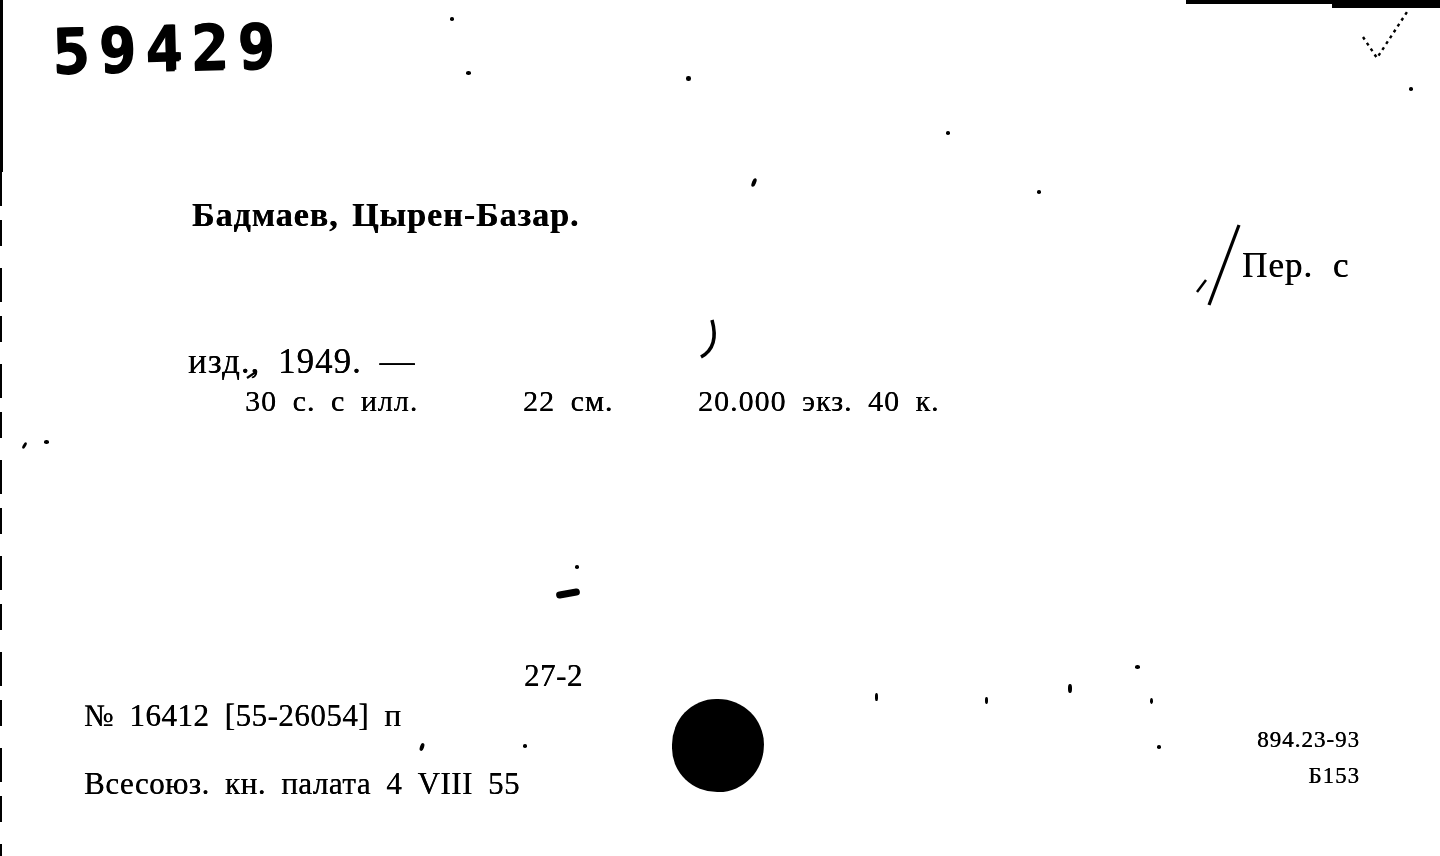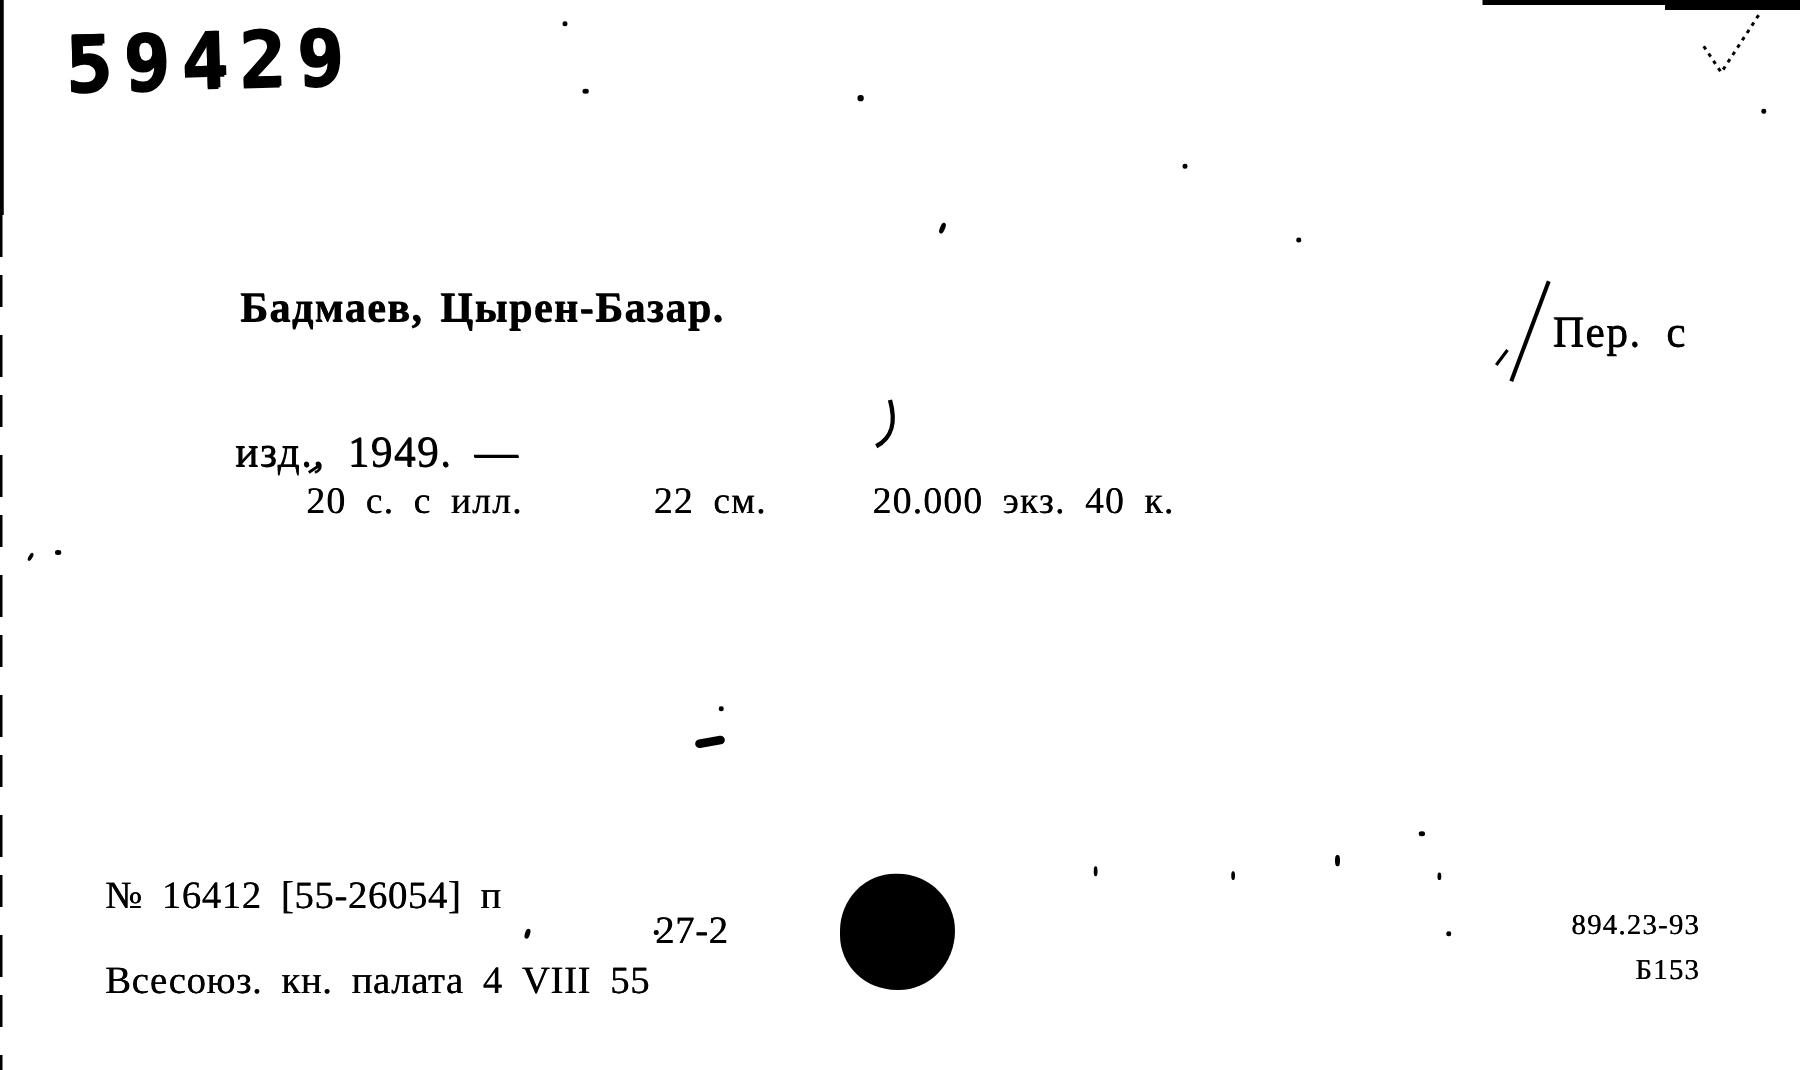--- a/index.html
+++ b/index.html
@@ -23,35 +23,35 @@
     transform: rotate(-1.5deg);
     text-shadow: 1.5px 0 0 #000, 0 1.5px 0 #000;
   }
 
   
   .print { text-shadow: 0.35px 0.35px 0 #000; }
 
   .heading {
     left: 192px; top: 196px;
     font-size: 34px; font-weight: bold;
-    letter-spacing: 1px; word-spacing: 4px; margin-top: 32px;
+    letter-spacing: 1px; word-spacing: 4px;
   }
   .desc-line1a { left: 230px; top: 246px; font-size: 35px; word-spacing: 26px; letter-spacing: 1px; }
   .desc-line1b { left: 1242px; top: 246px; font-size: 35px; word-spacing: 10px; letter-spacing: 1px; }
   .desc-line2  { left: 188px; top: 294px; font-size: 35px; word-spacing: 19px; letter-spacing: 1px; }
   .desc-line3  { left: 188px; top: 342px; font-size: 35px; word-spacing: 8px;  letter-spacing: 1px; }
 
   .collation { top: 384px; font-size: 30px; letter-spacing: 1px; word-spacing: 7px; }
   .coll-pages { left: 245px; }
   .coll-size  { left: 523px; }
   .coll-run   { left: 698px; }
 
   .footer-left { font-size: 31px; letter-spacing: 0.5px; word-spacing: 7px; }
   .fl-row1a { left: 84px;  top: 698px; }
-  .fl-row1b { left: 524px; top: 726px; }
+  .fl-row1b { left: 524px; top: 658px; }
   .fl-row2  { left: 84px;  top: 732px; }
   .fl-row3  { left: 84px;  top: 766px; }
 
   .footer-right { font-size: 23px; letter-spacing: 1px; text-align: right; }
   .fr-row1 { right: 80px; top: 727px; }
   .fr-row2 { right: 80px; top: 763px; }
 
   
   .hole-punch {
     left: 672px; top: 699px;
@@ -85,21 +85,21 @@
   <div class="abs edge-top-bar"></div>
   <div class="abs edge-top-bar2"></div>
 
   <div class="abs accession">59429</div>
 
   <div class="abs print heading">Бадмаев, Цырен-Базар.</div>
 
   <div class="abs print desc-line1b">Пер. с</div>
   <div class="abs print desc-line3">изд., 1949. —</div>
 
-  <div class="abs print collation coll-pages">20 с. с илл.</div>
+  <div class="abs print collation coll-pages">30 с. с илл.</div>
   <div class="abs print collation coll-size">22 см.</div>
   <div class="abs print collation coll-run">20.000 экз. 40 к.</div>
 
   <div class="abs print footer-left fl-row1a">№ 16412 [55-26054] п</div>
   <div class="abs print footer-left fl-row1b">27-2</div>
   <div class="abs print footer-left fl-row3">Всесоюз. кн. палата 4 VIII 55</div>
 
   <div class="abs print footer-right fr-row1">894.23-93</div>
   <div class="abs print footer-right fr-row2">Б153</div>
 

